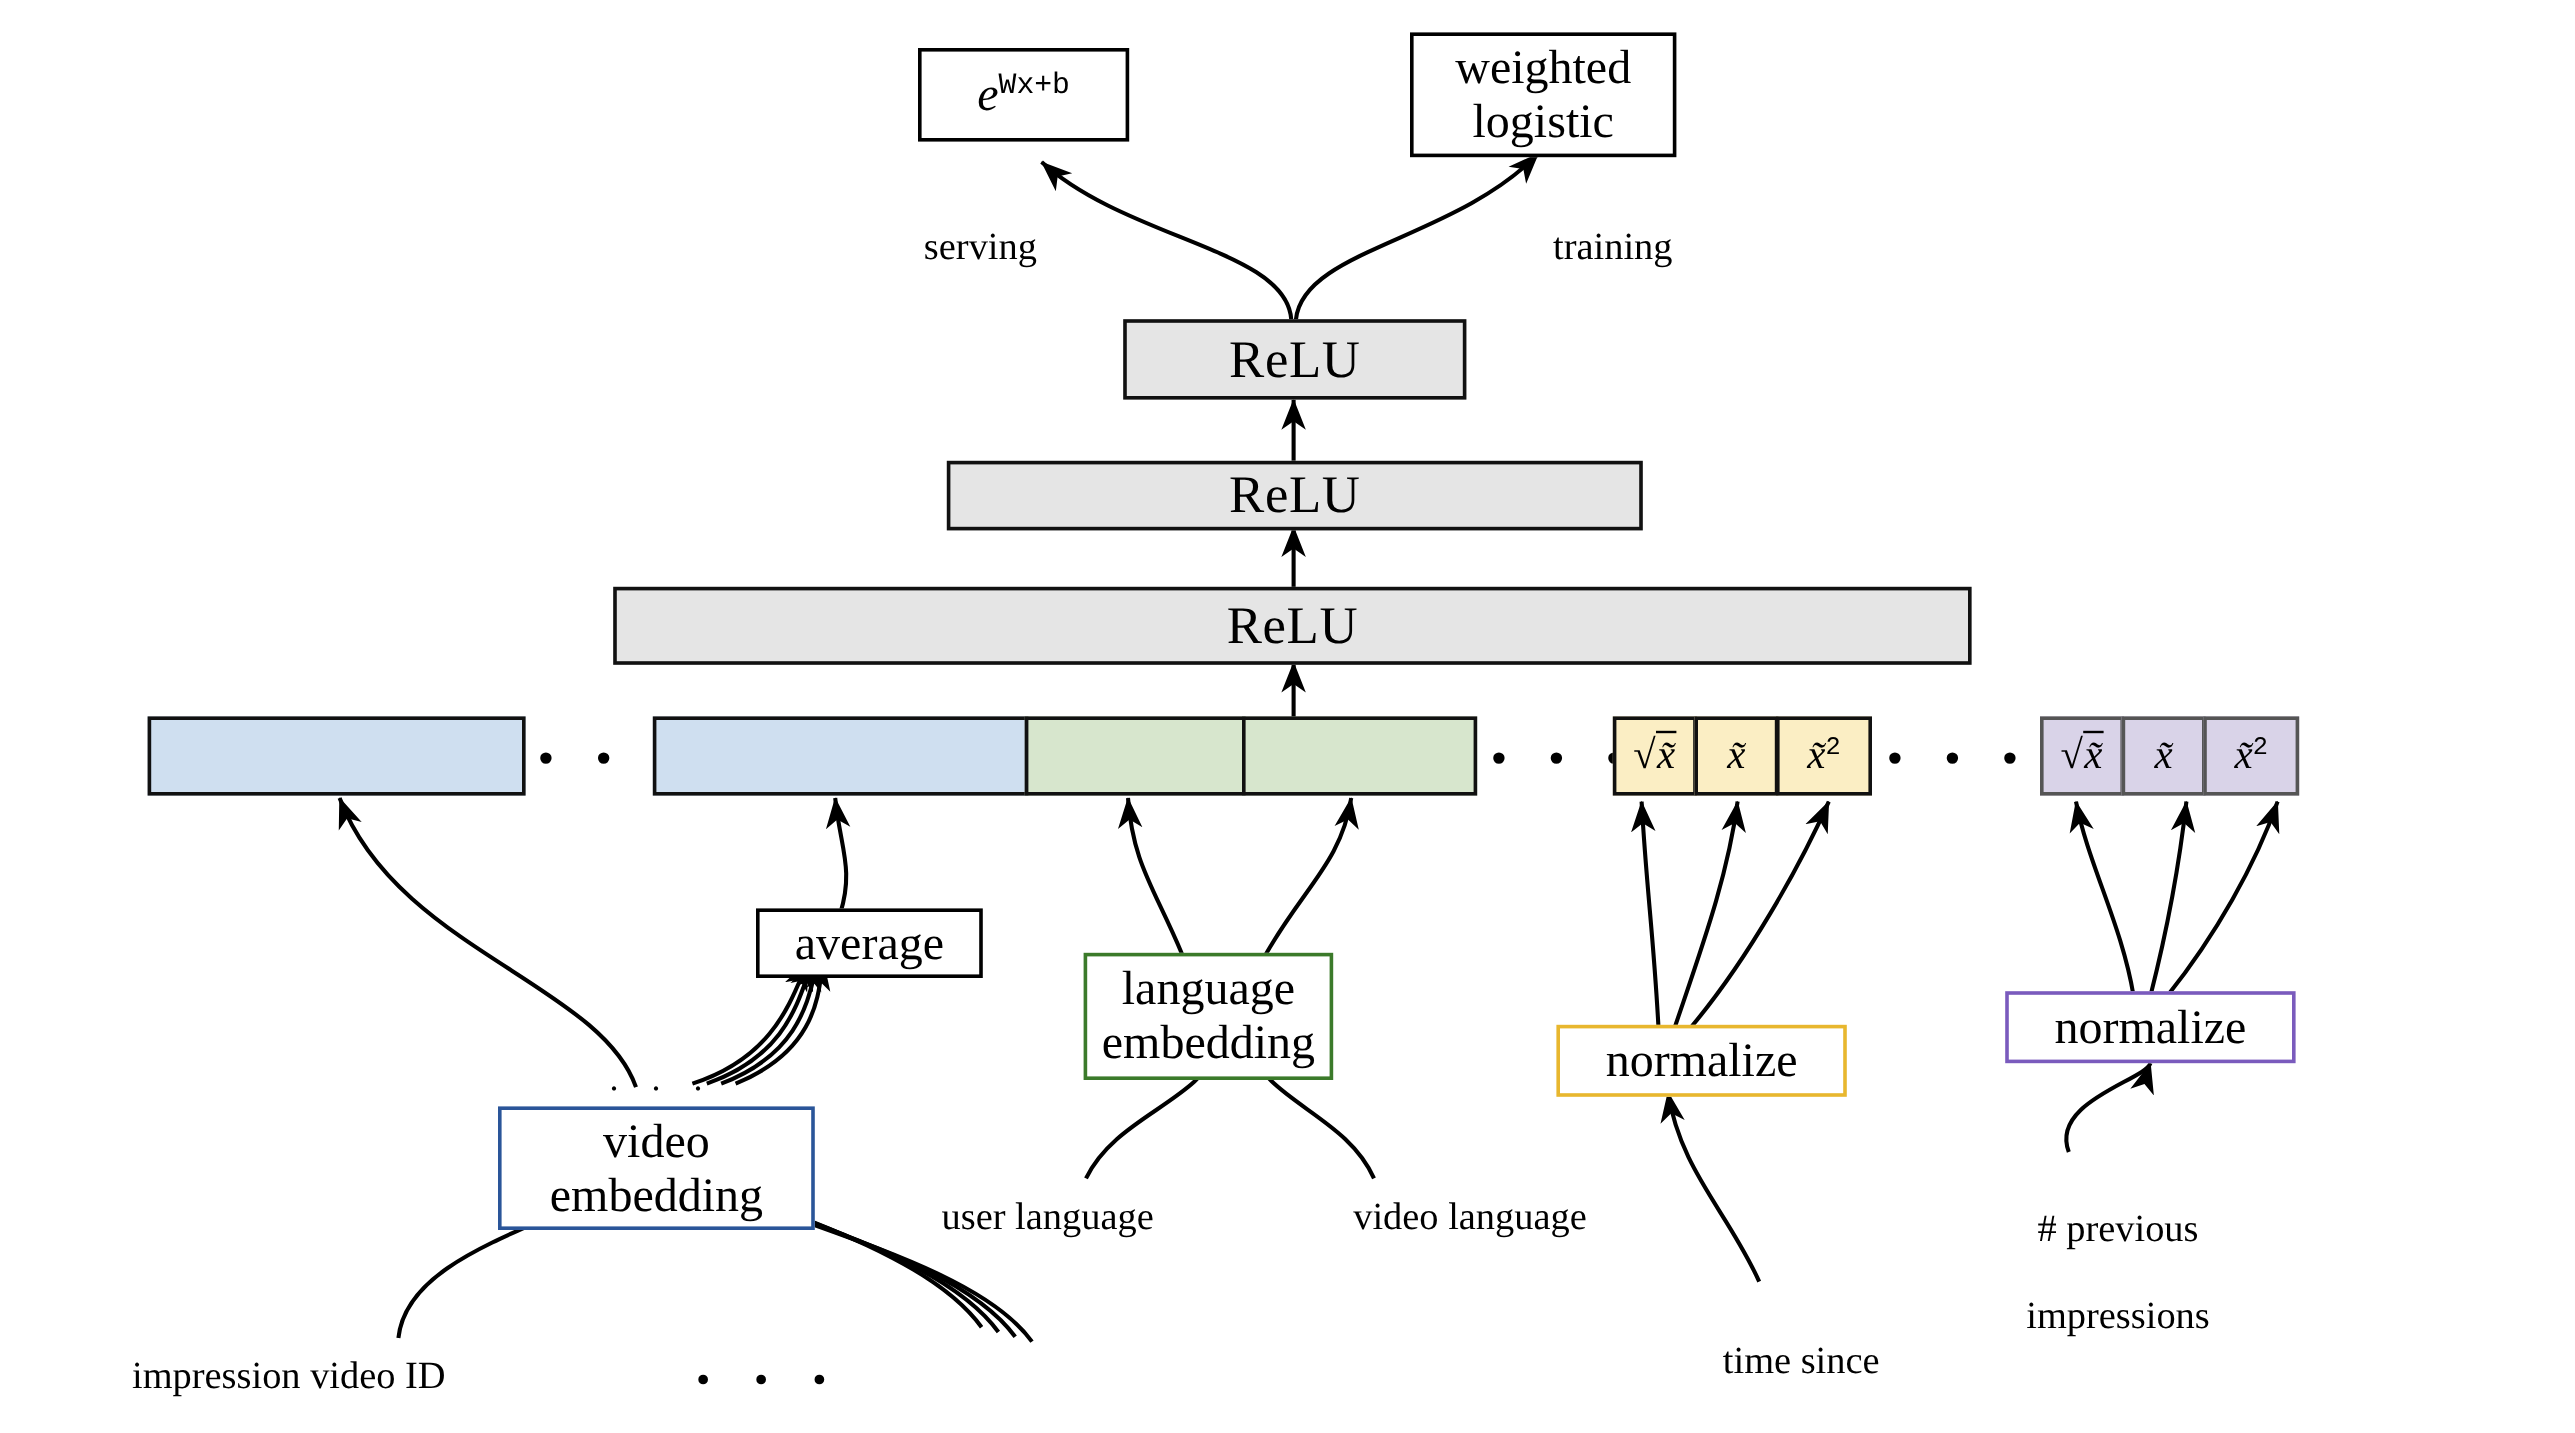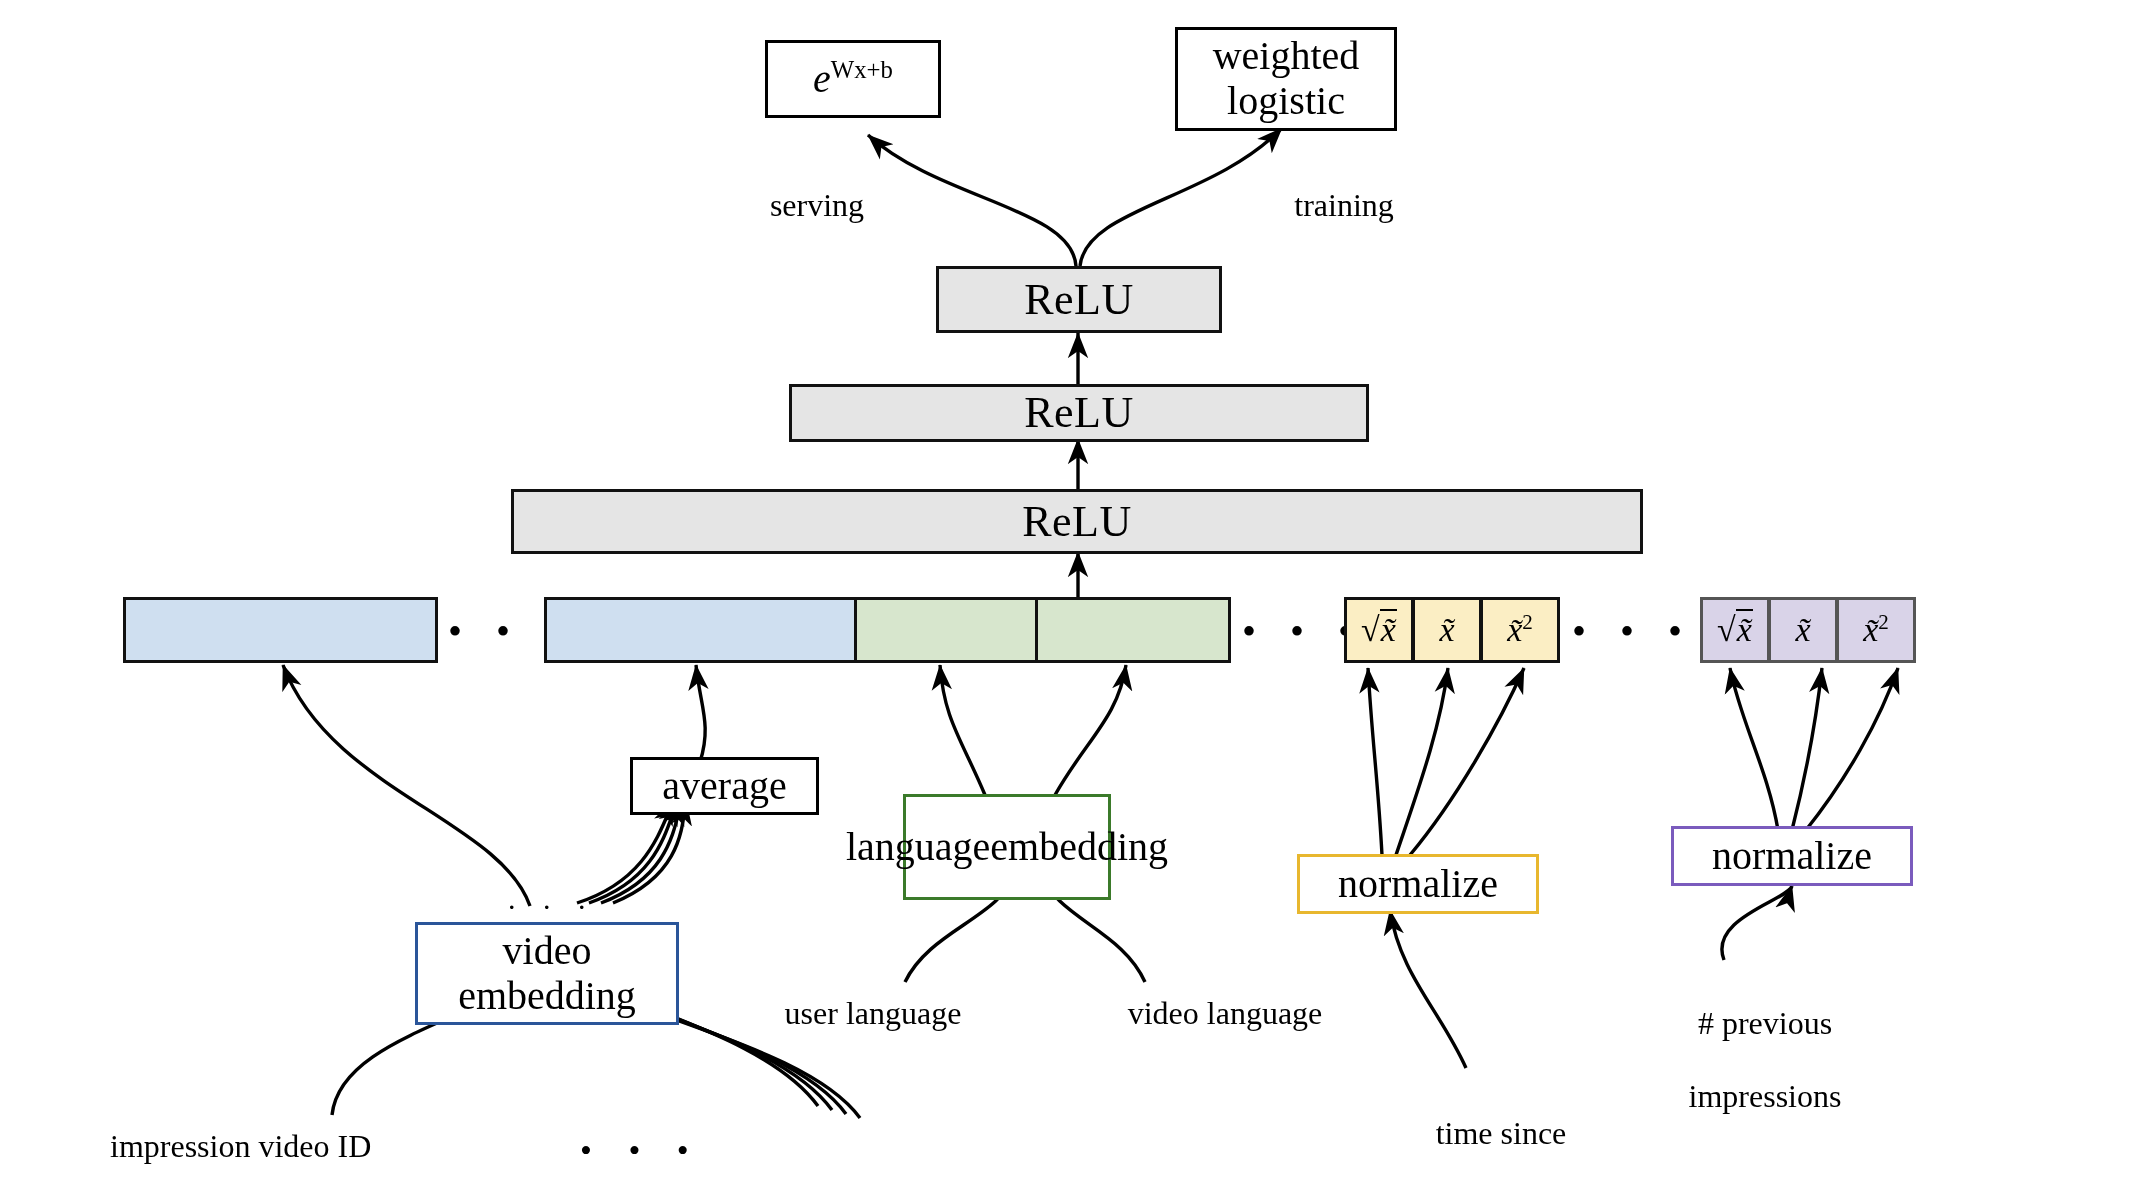--- a/index.html
+++ b/index.html
@@ -96,20 +96,21 @@
   }
   .sqrt{
     display:inline-block;
     position:relative;
     font-style:italic;
   }
   .sup{
     font-size:0.62em;
     vertical-align:super;
     font-style:normal;
+    font-family:Liberation Mono, monospace;
   }
   .ital{font-style:italic;}
 </style>
 </head>
 <body>
 
 <div id="stage">
 
   <svg id="wires" viewBox="0 0 2146 1194">
     <defs>
@@ -233,21 +234,21 @@
     <span>average</span>
   </div>
 
   <div class="dotsml" style="left:508px;top:882px;">. . .</div>
 
   <div class="node lbox blueline" style="left:415px;top:906px;width:264px;height:103px;flex-direction:column;margin-top:16px;">
     <span>video</span>
     <span>embedding</span>
   </div>
 
-  <div class="node lbox greenline" style="left:903px;top:794px;width:208px;height:106px;flex-direction:row;">
+  <div class="node lbox greenline" style="left:903px;top:794px;width:208px;height:106px;flex-direction:column;">
     <span>language</span>
     <span>embedding</span>
   </div>
 
   <div class="node lbox yellowline" style="left:1297px;top:854px;width:242px;height:60px;">
     <span>normalize</span>
   </div>
 
   <div class="node lbox purpleline" style="left:1671px;top:826px;width:242px;height:60px;">
     <span>normalize</span>

